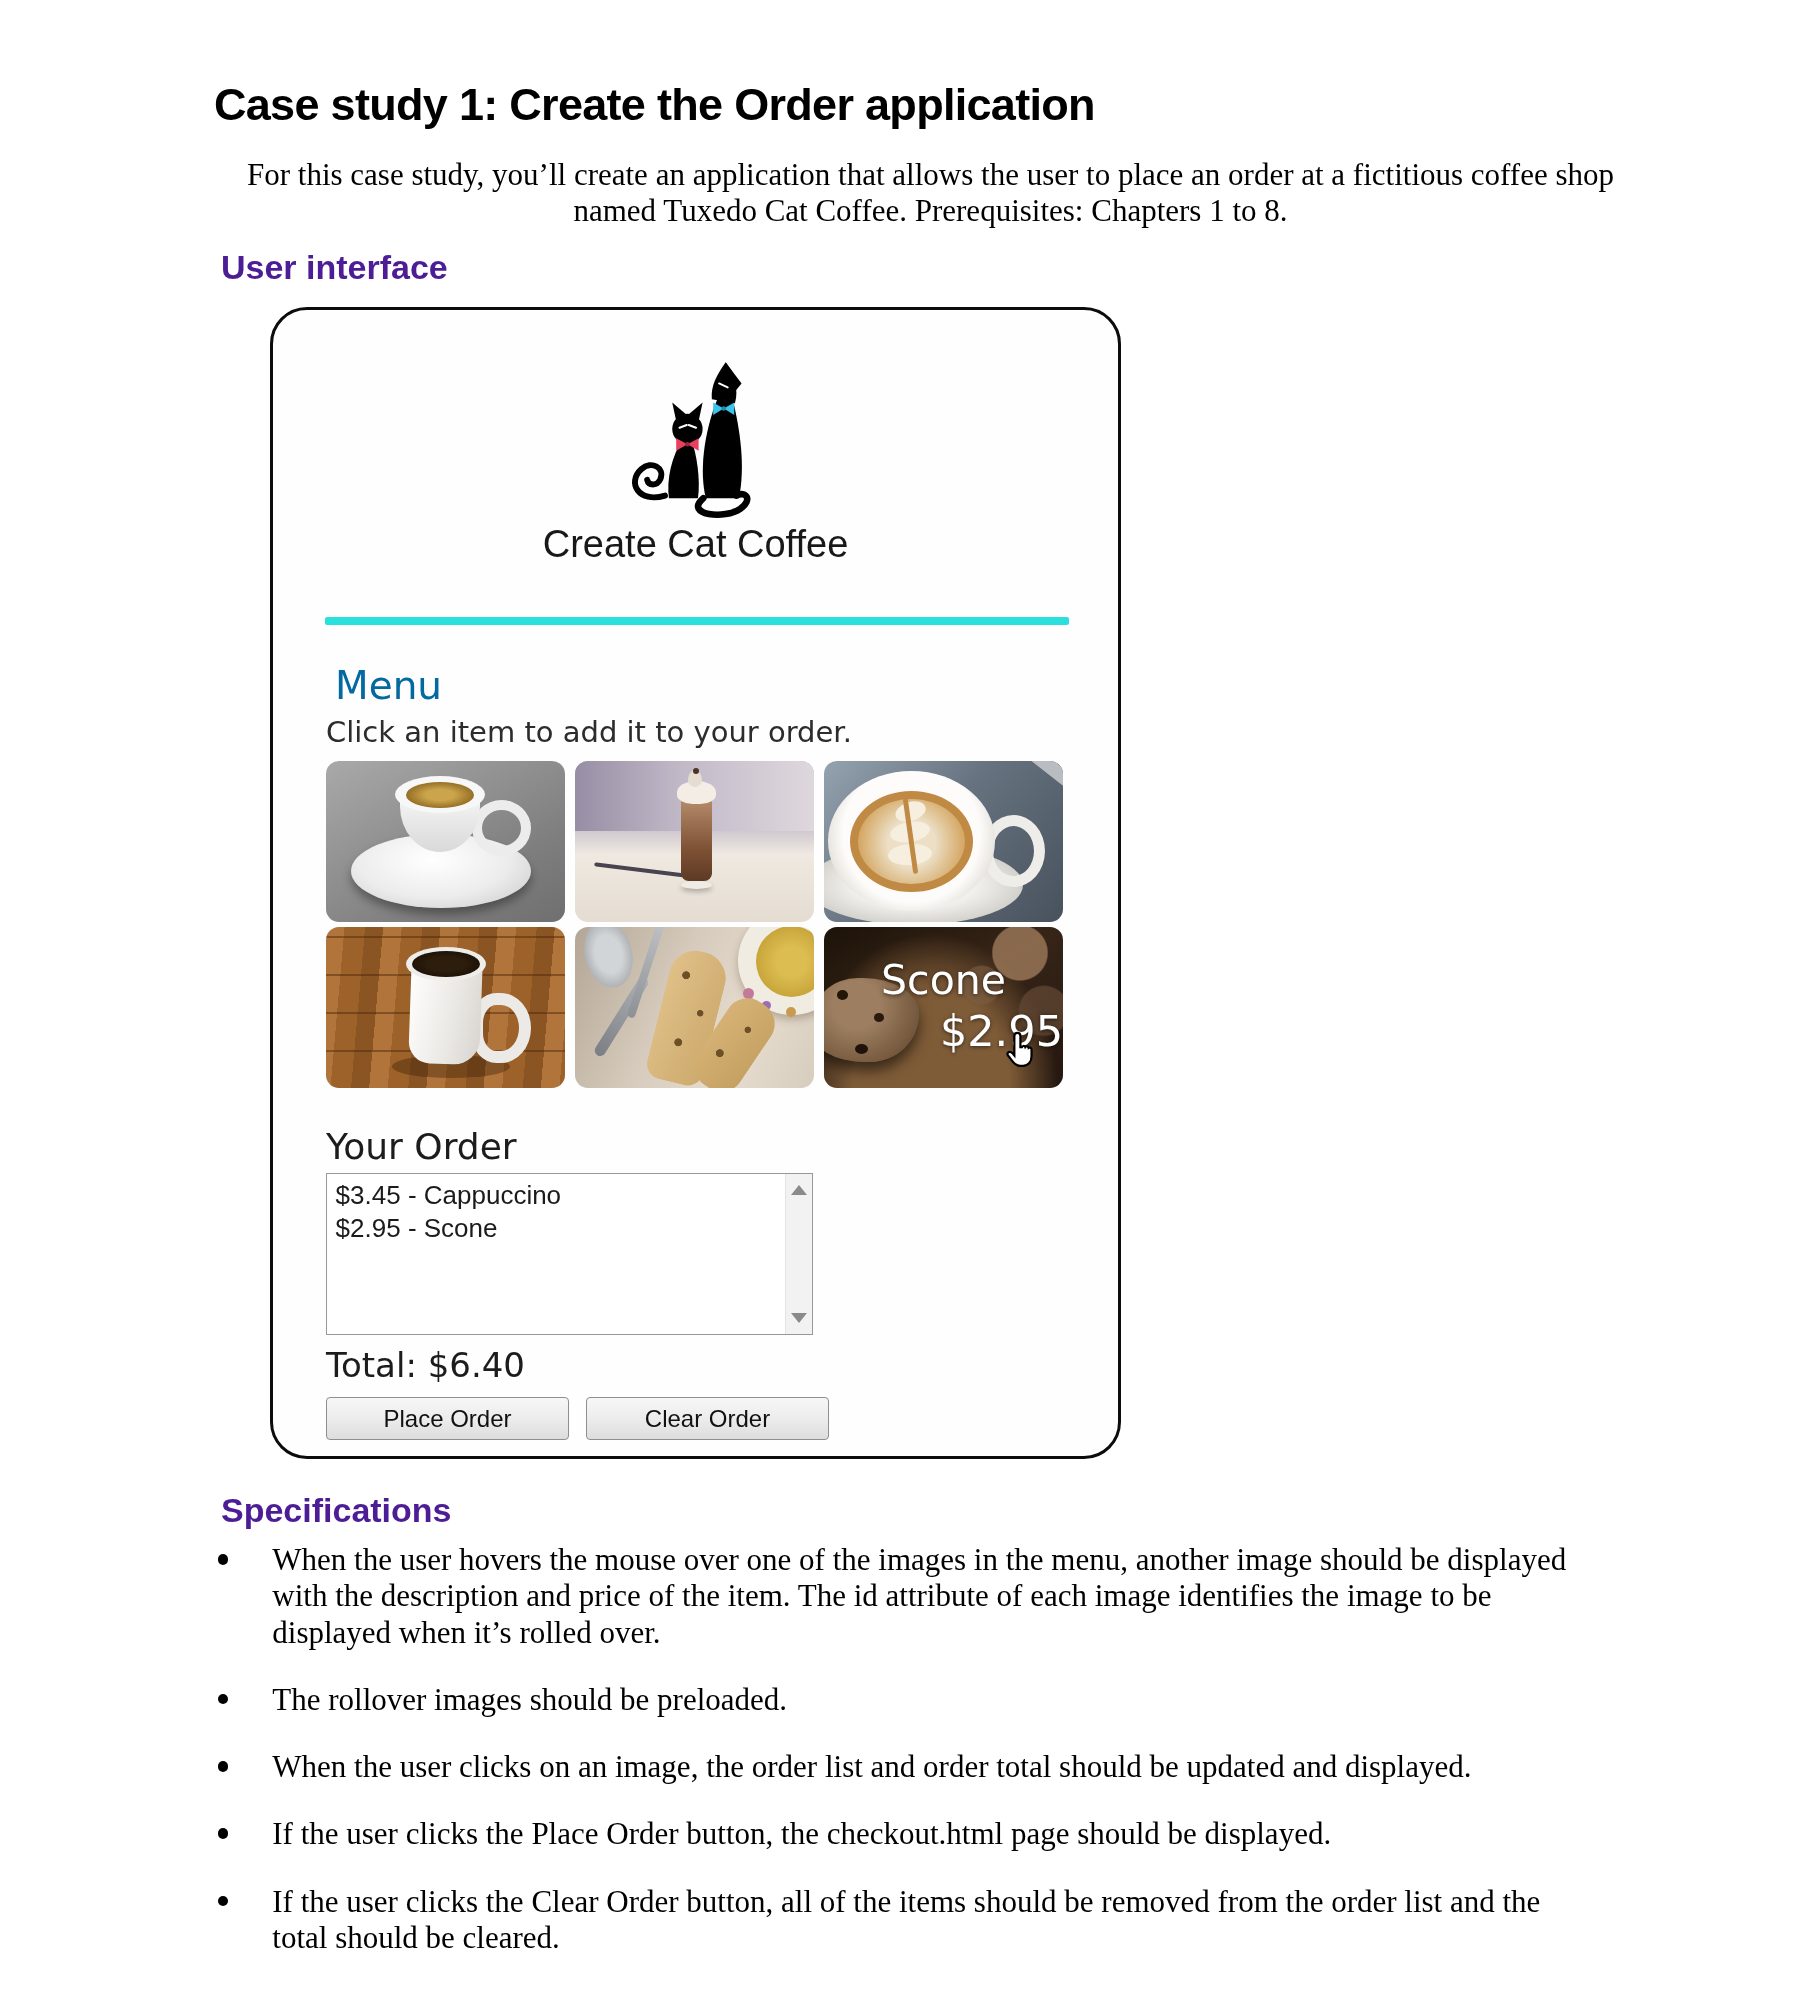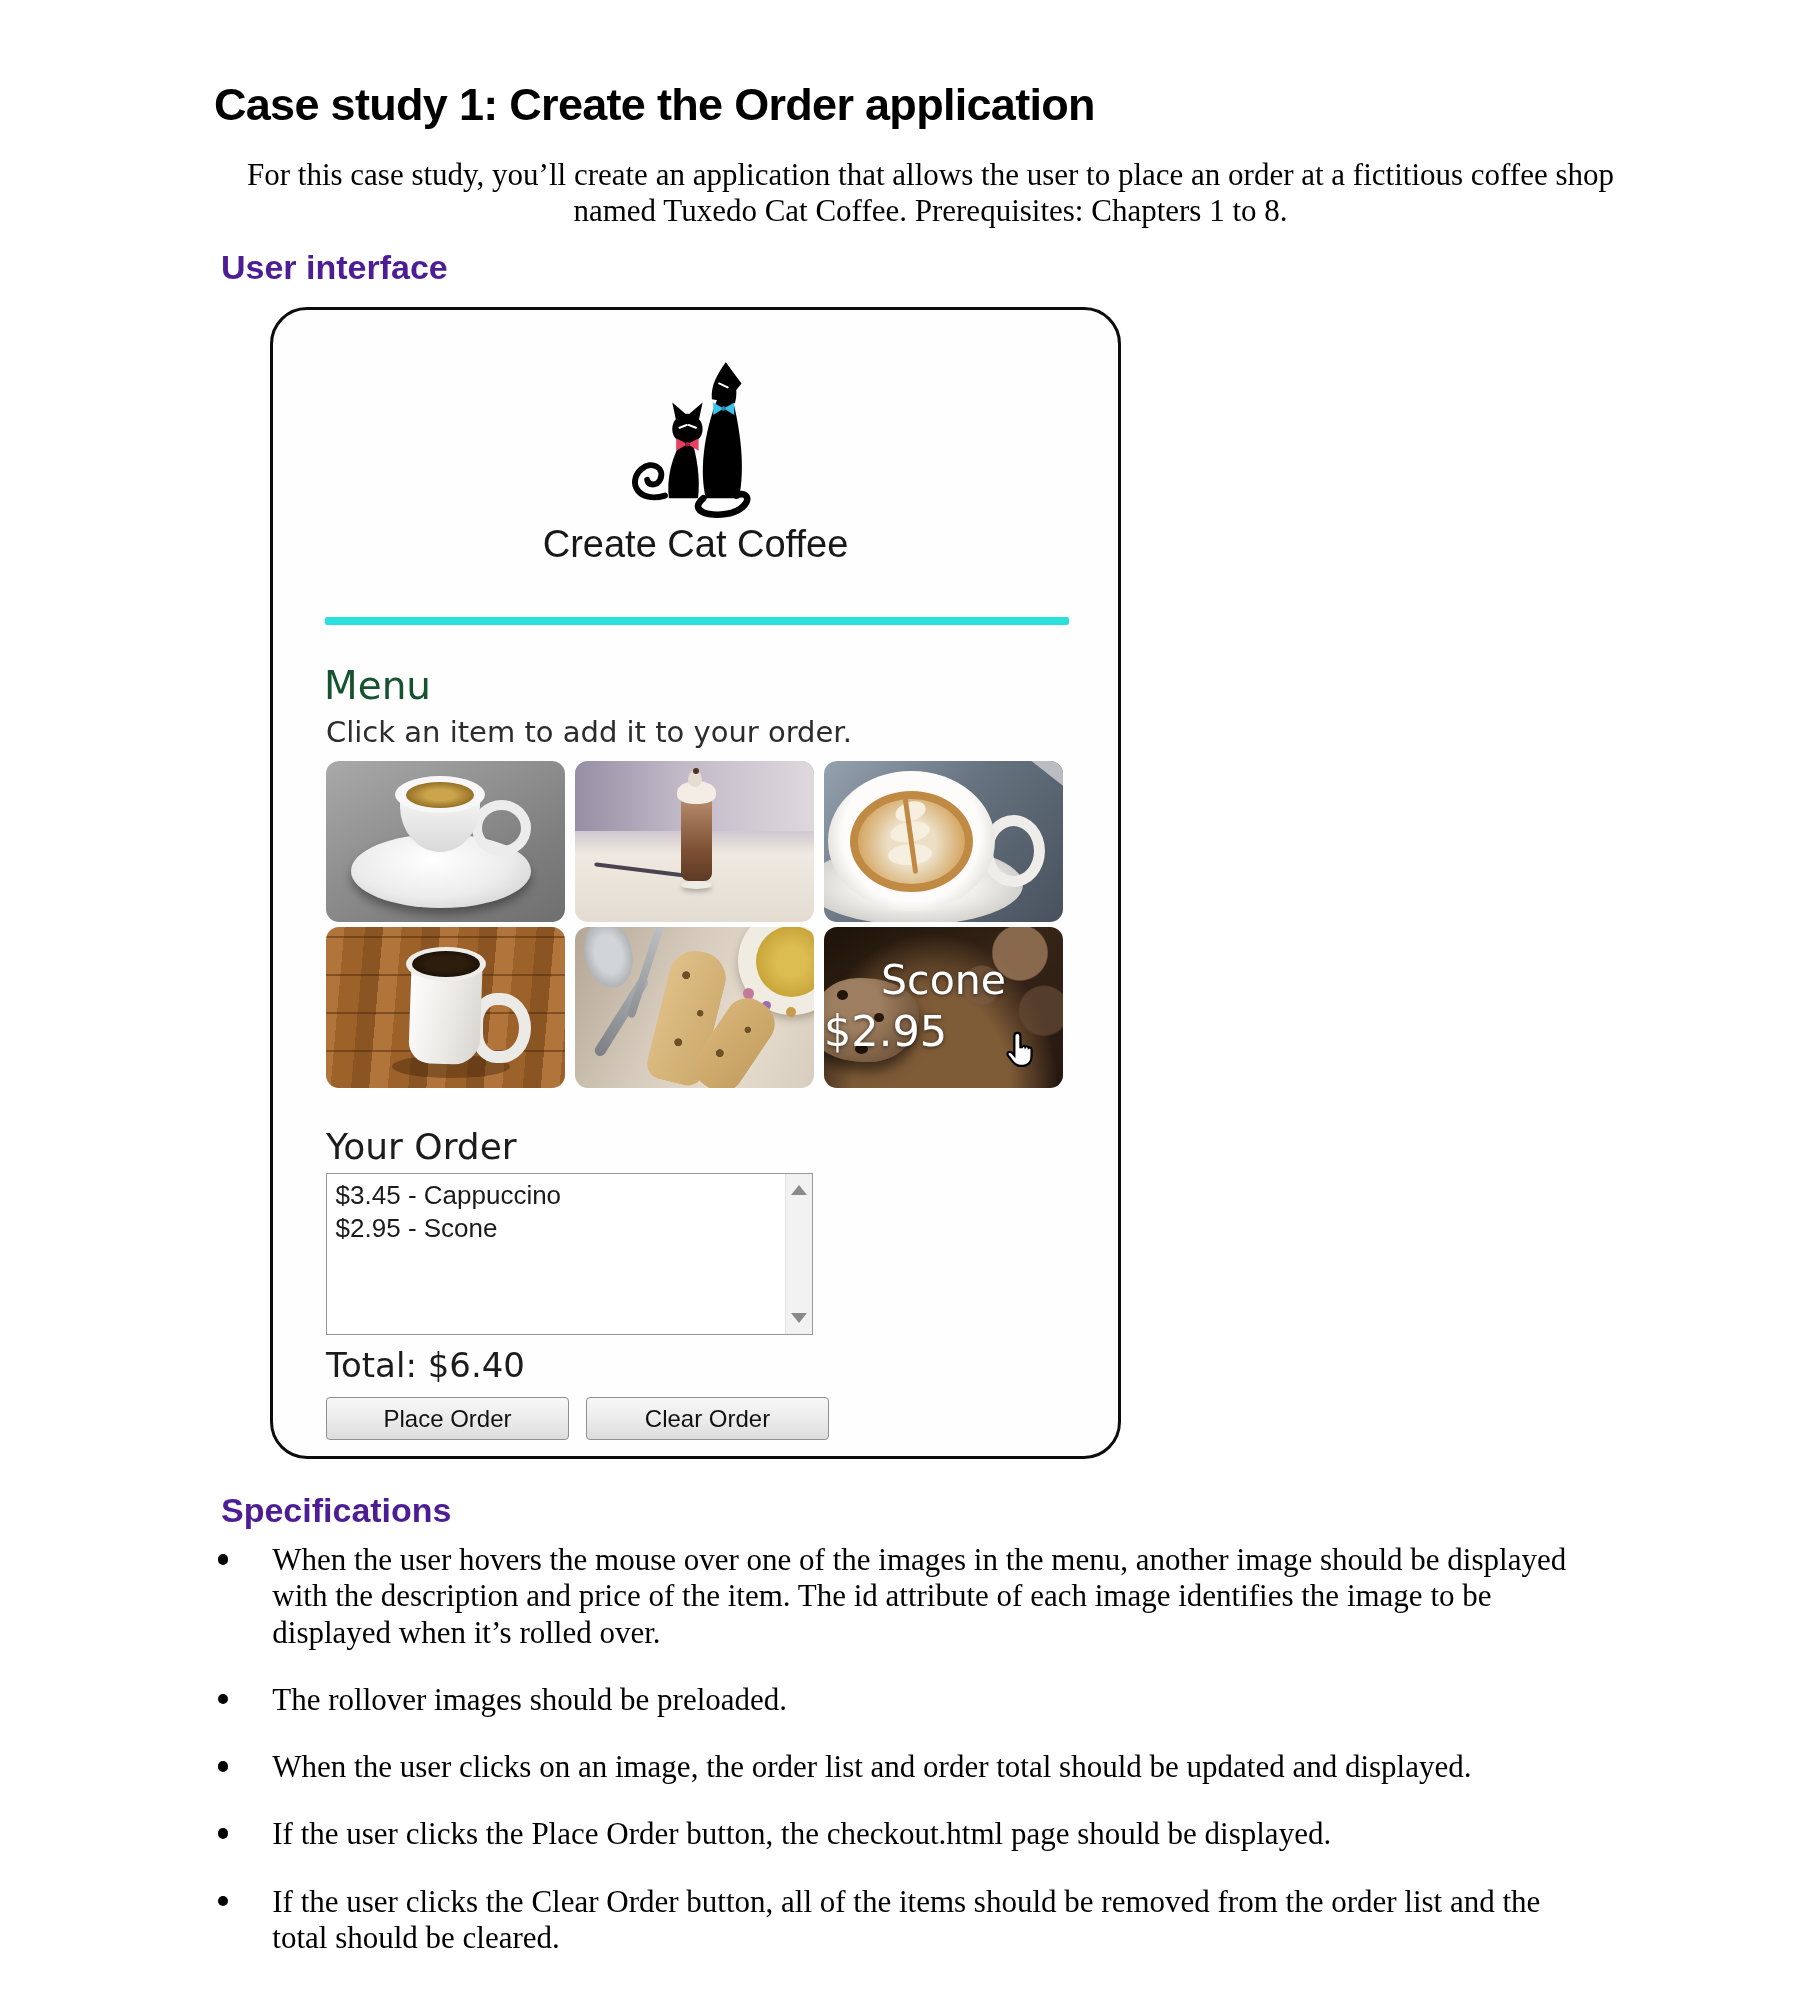--- a/index.html
+++ b/index.html
@@ -22,21 +22,21 @@
 
   
   .appwin{position:absolute;left:270px;top:307px;width:851px;height:1152px;box-sizing:border-box;
           border:3.6px solid #0c0c0c;border-radius:37px;background:#fefefe;
           font-family:"DejaVu Sans",sans-serif;}
   .logo{position:absolute;left:50%;top:51px;transform:translateX(-50%);width:143px;height:165px;}
   .brand{position:absolute;left:0;right:0;top:214px;text-align:center;
          font:400 38px/1.1 "Liberation Sans",sans-serif;color:#181818;}
   .cyanrule{position:absolute;left:52px;top:307px;width:744px;height:7.8px;border-radius:2.1px;}
 
-  .menu-h{position:absolute;left:51px;top:355px;font:400 39px/1.1 "DejaVu Sans",sans-serif;color:#14532d;}
+  .menu-h{position:absolute;left:62px;top:355px;font:400 39px/1.1 "DejaVu Sans",sans-serif;color:#0369a1;}
   .menu-cap{position:absolute;left:53px;top:405px;font:400 29px/1.2 "DejaVu Sans",sans-serif;color:#2c2c2c;}
 
   .grid{position:absolute;left:53px;top:451px;display:grid;
         grid-template-columns:repeat(3,239px);grid-auto-rows:161px;gap:5px 10px;}
   .tile{position:relative;width:239px;height:161px;overflow:hidden;cursor:pointer;border-radius:13px;}
   .tile *{position:absolute;}
 
   
   .t-esp{background:linear-gradient(150deg,#a9a9a9,#7e7e7e 70%,#6f6f6f);}
   .esp-saucer{left:25px;top:73px;width:180px;height:74px;border-radius:50%;
@@ -128,21 +128,21 @@
   .sco-blob{left:-13px;top:51px;width:108px;height:84px;
       border-radius:46% 54% 48% 52%/55% 45% 60% 40%;
       background:radial-gradient(circle at 42% 32%,#9d7e60 0 28%,#7a5d42 68%,#5c442e),
                  radial-gradient(circle at 25% 25%,#2c1c10 0 4.3px,transparent 5px);
       box-shadow:0 8.6px 14.3px rgba(0,0,0,.55);}
   .sco-chip1{left:13px;top:63px;width:11.4px;height:10px;border-radius:50%;background:#241509;}
   .sco-chip2{left:50px;top:86px;width:10px;height:8.6px;border-radius:50%;background:#2a190c;}
   .sco-chip3{left:31px;top:117px;width:13px;height:10px;border-radius:50%;background:#20120a;}
   .sco-name{left:0;right:0;top:33px;text-align:center;font:400 41px/1 "DejaVu Sans",sans-serif;color:#fff;
       text-shadow:0 1.4px 4.3px rgba(0,0,0,.6);}
-  .sco-price{left:0;right:0;top:83px;text-align:left;font:400 43px/1 "DejaVu Sans",sans-serif;color:#fff;
+  .sco-price{left:0;right:0;top:83px;text-align:right;font:400 43px/1 "DejaVu Sans",sans-serif;color:#fff;
       text-shadow:0 1.4px 4.3px rgba(0,0,0,.6);}
   .sco-cursor{left:181px;top:103px;width:33px;height:40px;}
 
   
   .order-h{position:absolute;left:53px;top:817px;font:400 36px/1.1 "DejaVu Sans",sans-serif;color:#1c1c1c;}
   .listbox{position:absolute;left:53px;top:863px;width:487px;height:162px;box-sizing:border-box;
       border:1.4px solid #989898;background:#fff;}
   .opt{font:400 26px/1.22 "Liberation Sans",sans-serif;color:#1b1b1b;padding:1.4px 0 0 8.6px;}
   .opt:first-child{padding-top:5.7px;}
   .sbar{position:absolute;top:0;right:0;bottom:0;width:26px;background:#f2f2f2;border-left:0.7px solid #e3e3e3;}

